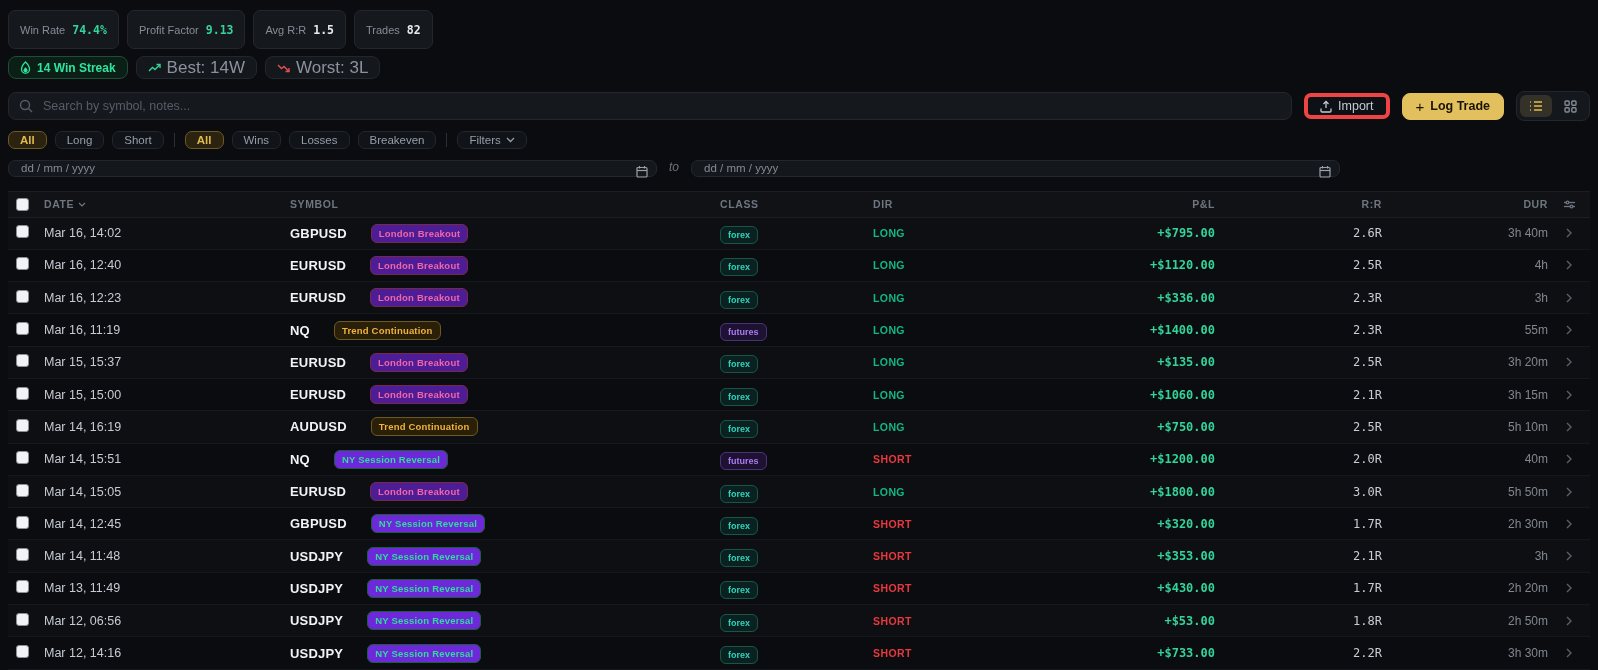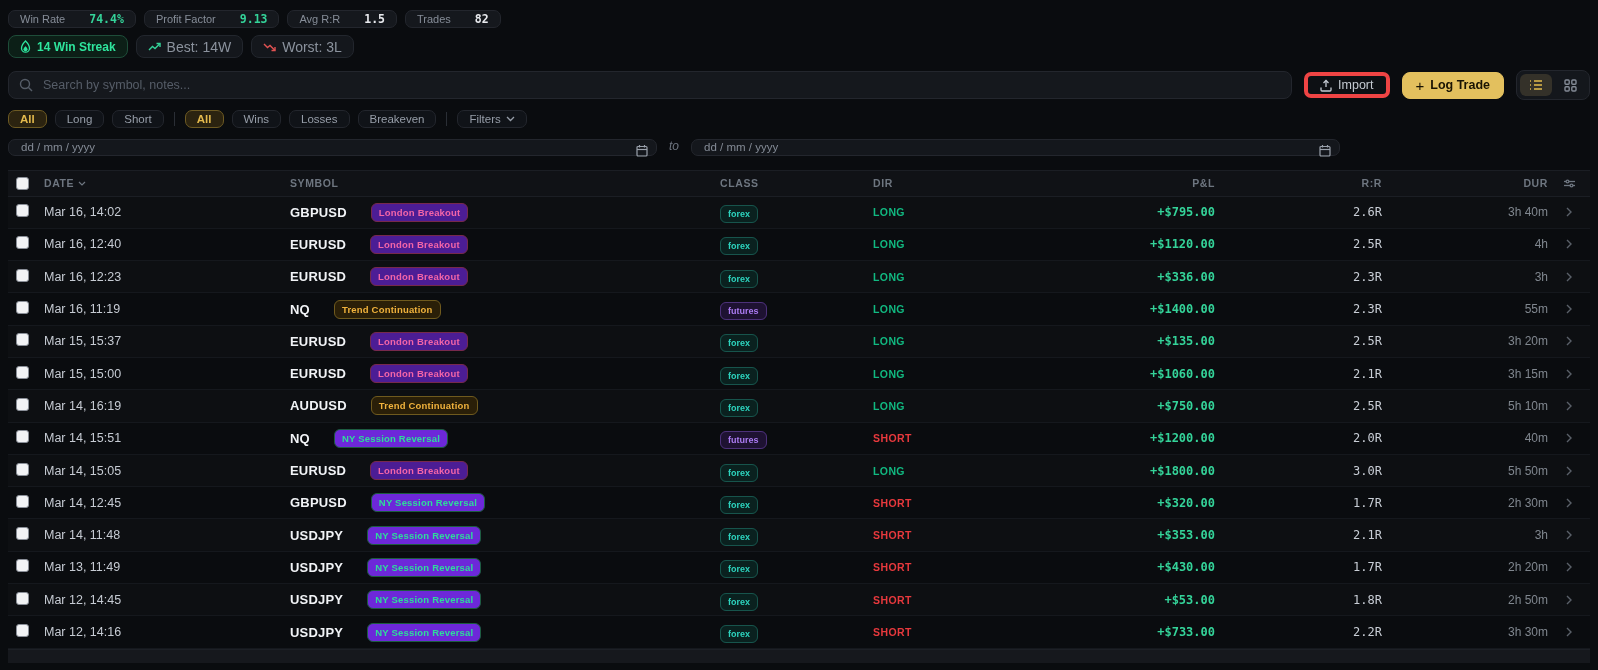--- a/index.html
+++ b/index.html
@@ -7,34 +7,34 @@
   body {
     background:#0a0c0f;
     font-family:"Liberation Sans", sans-serif;
     color:#c9ced6;
   }
   .page { padding:10px 8px 0 8px; }
 
   
   .stats-row { display:flex; gap:8px; align-items:center; }
   .stat-chip {
-    display:flex; align-items:center; gap:24px;
+    display:flex; align-items:center; gap:7px;
     background:#15181d; border:1px solid #23262d; border-radius:7px;
-    height:18px; padding:0 11px;
+    height:39px; padding:0 11px;
   }
   .stat-label { font-size:11px; color:#868d98; }
   .stat-value { font-family:"DejaVu Sans Mono", monospace; font-size:11.5px; font-weight:bold; }
   .val-green { color:#34d399; }
   .val-white { color:#e8eaee; }
 
   
   .streaks-row { display:flex; gap:8px; align-items:center; margin-top:7px; }
   .streak-chip {
     display:flex; align-items:center; gap:6px;
-    border-radius:8px; height:23px; padding:0 11px; font-size:14px;
+    border-radius:8px; height:23px; padding:0 11px; font-size:17px;
   }
   .streak-green { background:#0c1f17; border:1px solid #1e4d39; color:#2ee59d; font-weight:bold; font-size:12px; }
   .streak-muted { background:#14171c; border:1px solid #22262d; color:#8b929d; }
   .streak-icon-slot { display:flex; align-items:center; }
   .streak-green .streak-icon-slot { color:#2ee59d; }
   .icon-up { color:#34d399; } .icon-down { color:#e05252; }
 
   
   .toolbar { display:flex; align-items:center; margin-top:12px; gap:12px; }
   .search-wrap { position:relative; width:1325px; }
@@ -647,21 +647,21 @@
                 <polyline points="1,1 5,5 1,9"></polyline>
               </svg>
         </span>
       </div>
     </div>
 
     <div class="tgrid trow">
       <div class="cell-check">
         <span class="checkbox"></span>
       </div>
-      <div class="cell-date">Mar 12, 14:45</div>
+      <div class="cell-date">Mar 12, 06:56</div>
       <div class="cell-symbol">
         <span class="sym">USDJPY</span>
         <span class="badge badge-green">NY Session Reversal</span>
       </div>
       <div>
         <span class="cbadge cls-forex">forex</span>
       </div>
       <div class="cell-dir dir-short">SHORT</div>
       <div class="cell-pnl">+$53.00</div>
       <div class="cell-rr">1.8R</div>

